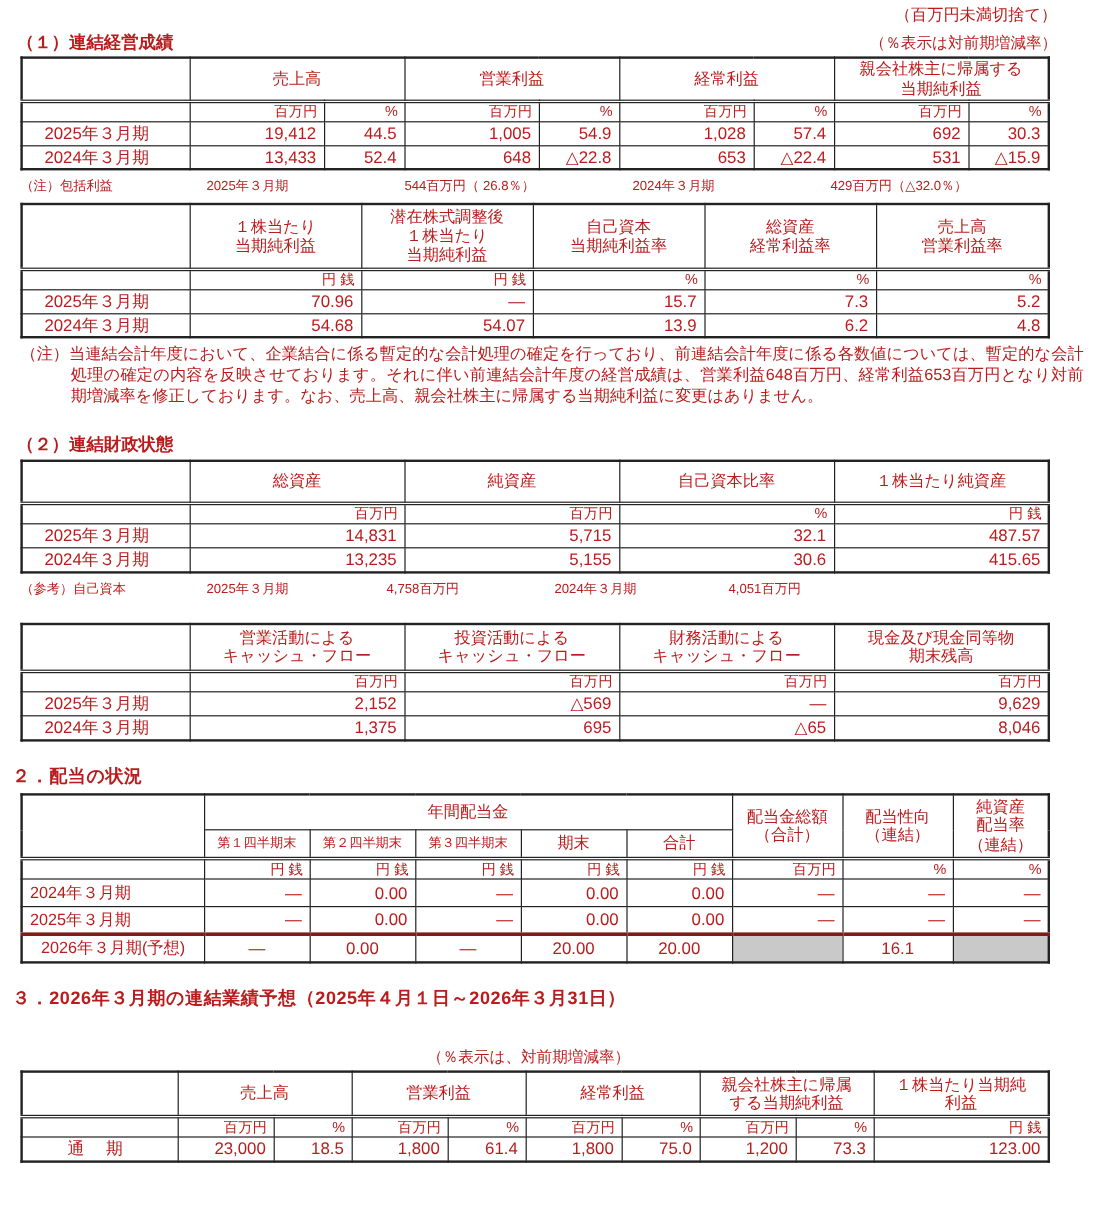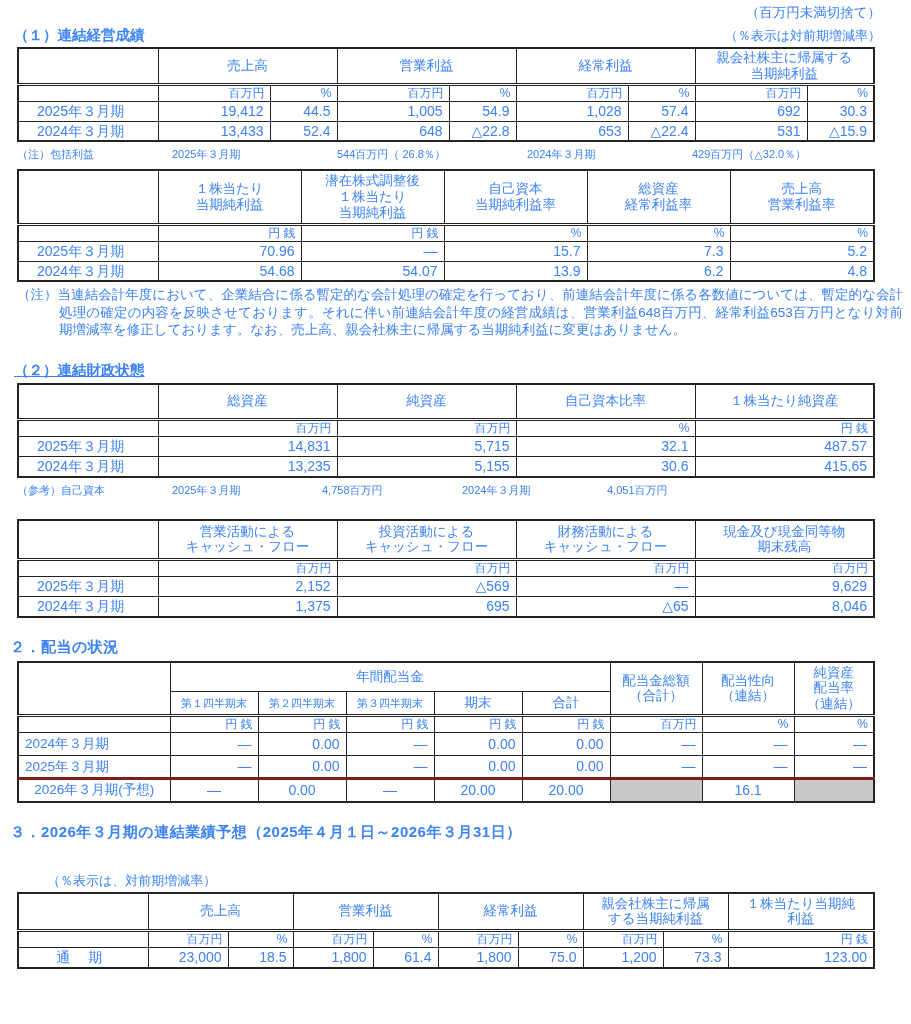--- a/index.html
+++ b/index.html
@@ -1,27 +1,27 @@
 <!DOCTYPE html>
 <html><head>
 <meta charset="utf-8">
 <style>
   * { box-sizing: border-box; }
   html,body { margin:0; padding:0; background:#fff; }
   .page {
     width:911px; height:1024px; background:#ffffff; position:relative;
     font-family:"Liberation Sans","DejaVu Sans",sans-serif;
-    color:#3b82f6; font-size:14px; overflow:hidden;
+    color:#b91c1c; font-size:14px; overflow:hidden;
   }
   .top-note { text-align:right; padding:4px 30px 0 0; font-size:13.5px; height:20px; }
   .sec-title { font-weight:bold; font-size:15px; margin:4px 0 0 10px; letter-spacing:0.5px; }
   .sub-row { display:flex; justify-content:space-between; align-items:flex-end; margin:6px 30px 2px 14px; }
   .sub-title { font-weight:bold; font-size:14.5px; }
   .right-note { font-size:13px; }
-  .right-note-solo { text-align:left; margin:30px 30px 2px 0; font-size:13px;padding-left:47px; }
+  .right-note-solo { text-align:center; margin:30px 30px 2px 0; font-size:13px; }
 
   table.t {
     border-collapse:collapse; table-layout:fixed;
     width:856px; margin-left:17px; border:2px solid #222;padding-left:12px;
   }
   table.t th, table.t td {
     border:1px solid #222; padding:0 6px; white-space:pre-line;
     overflow:hidden; font-weight:normal; line-height:1.15;
   }
   table.t thead { border-bottom:3px double #222; }
@@ -187,21 +187,21 @@
         <td>13.9</td>
         <td>6.2</td>
         <td>4.8</td>
       </tr>
     </tbody>
   </table>
 
   <div class="para-note">（注）当連結会計年度において、企業結合に係る暫定的な会計処理の確定を行っており、前連結会計年度に係る各数値については、暫定的な会計処理の確定の内容を反映させております。それに伴い前連結会計年度の経営成績は、営業利益648百万円、経常利益653百万円となり対前期増減率を修正しております。なお、売上高、親会社株主に帰属する当期純利益に変更はありません。</div>
 
   <div class="gap22"></div>
-  <div class="sub-title" style="margin-left:14px;text-decoration:underline;">（２）連結財政状態</div>
+  <div class="sub-title" style="margin-left:14px;">（２）連結財政状態</div>
 
   <table class="t t3" style="margin-top:3px;">
     <colgroup>
       <col style="width:140px">
         <col style="width:179px">
         <col style="width:179px">
         <col style="width:179px">
         <col style="width:179px">
     </colgroup>
     <thead>

